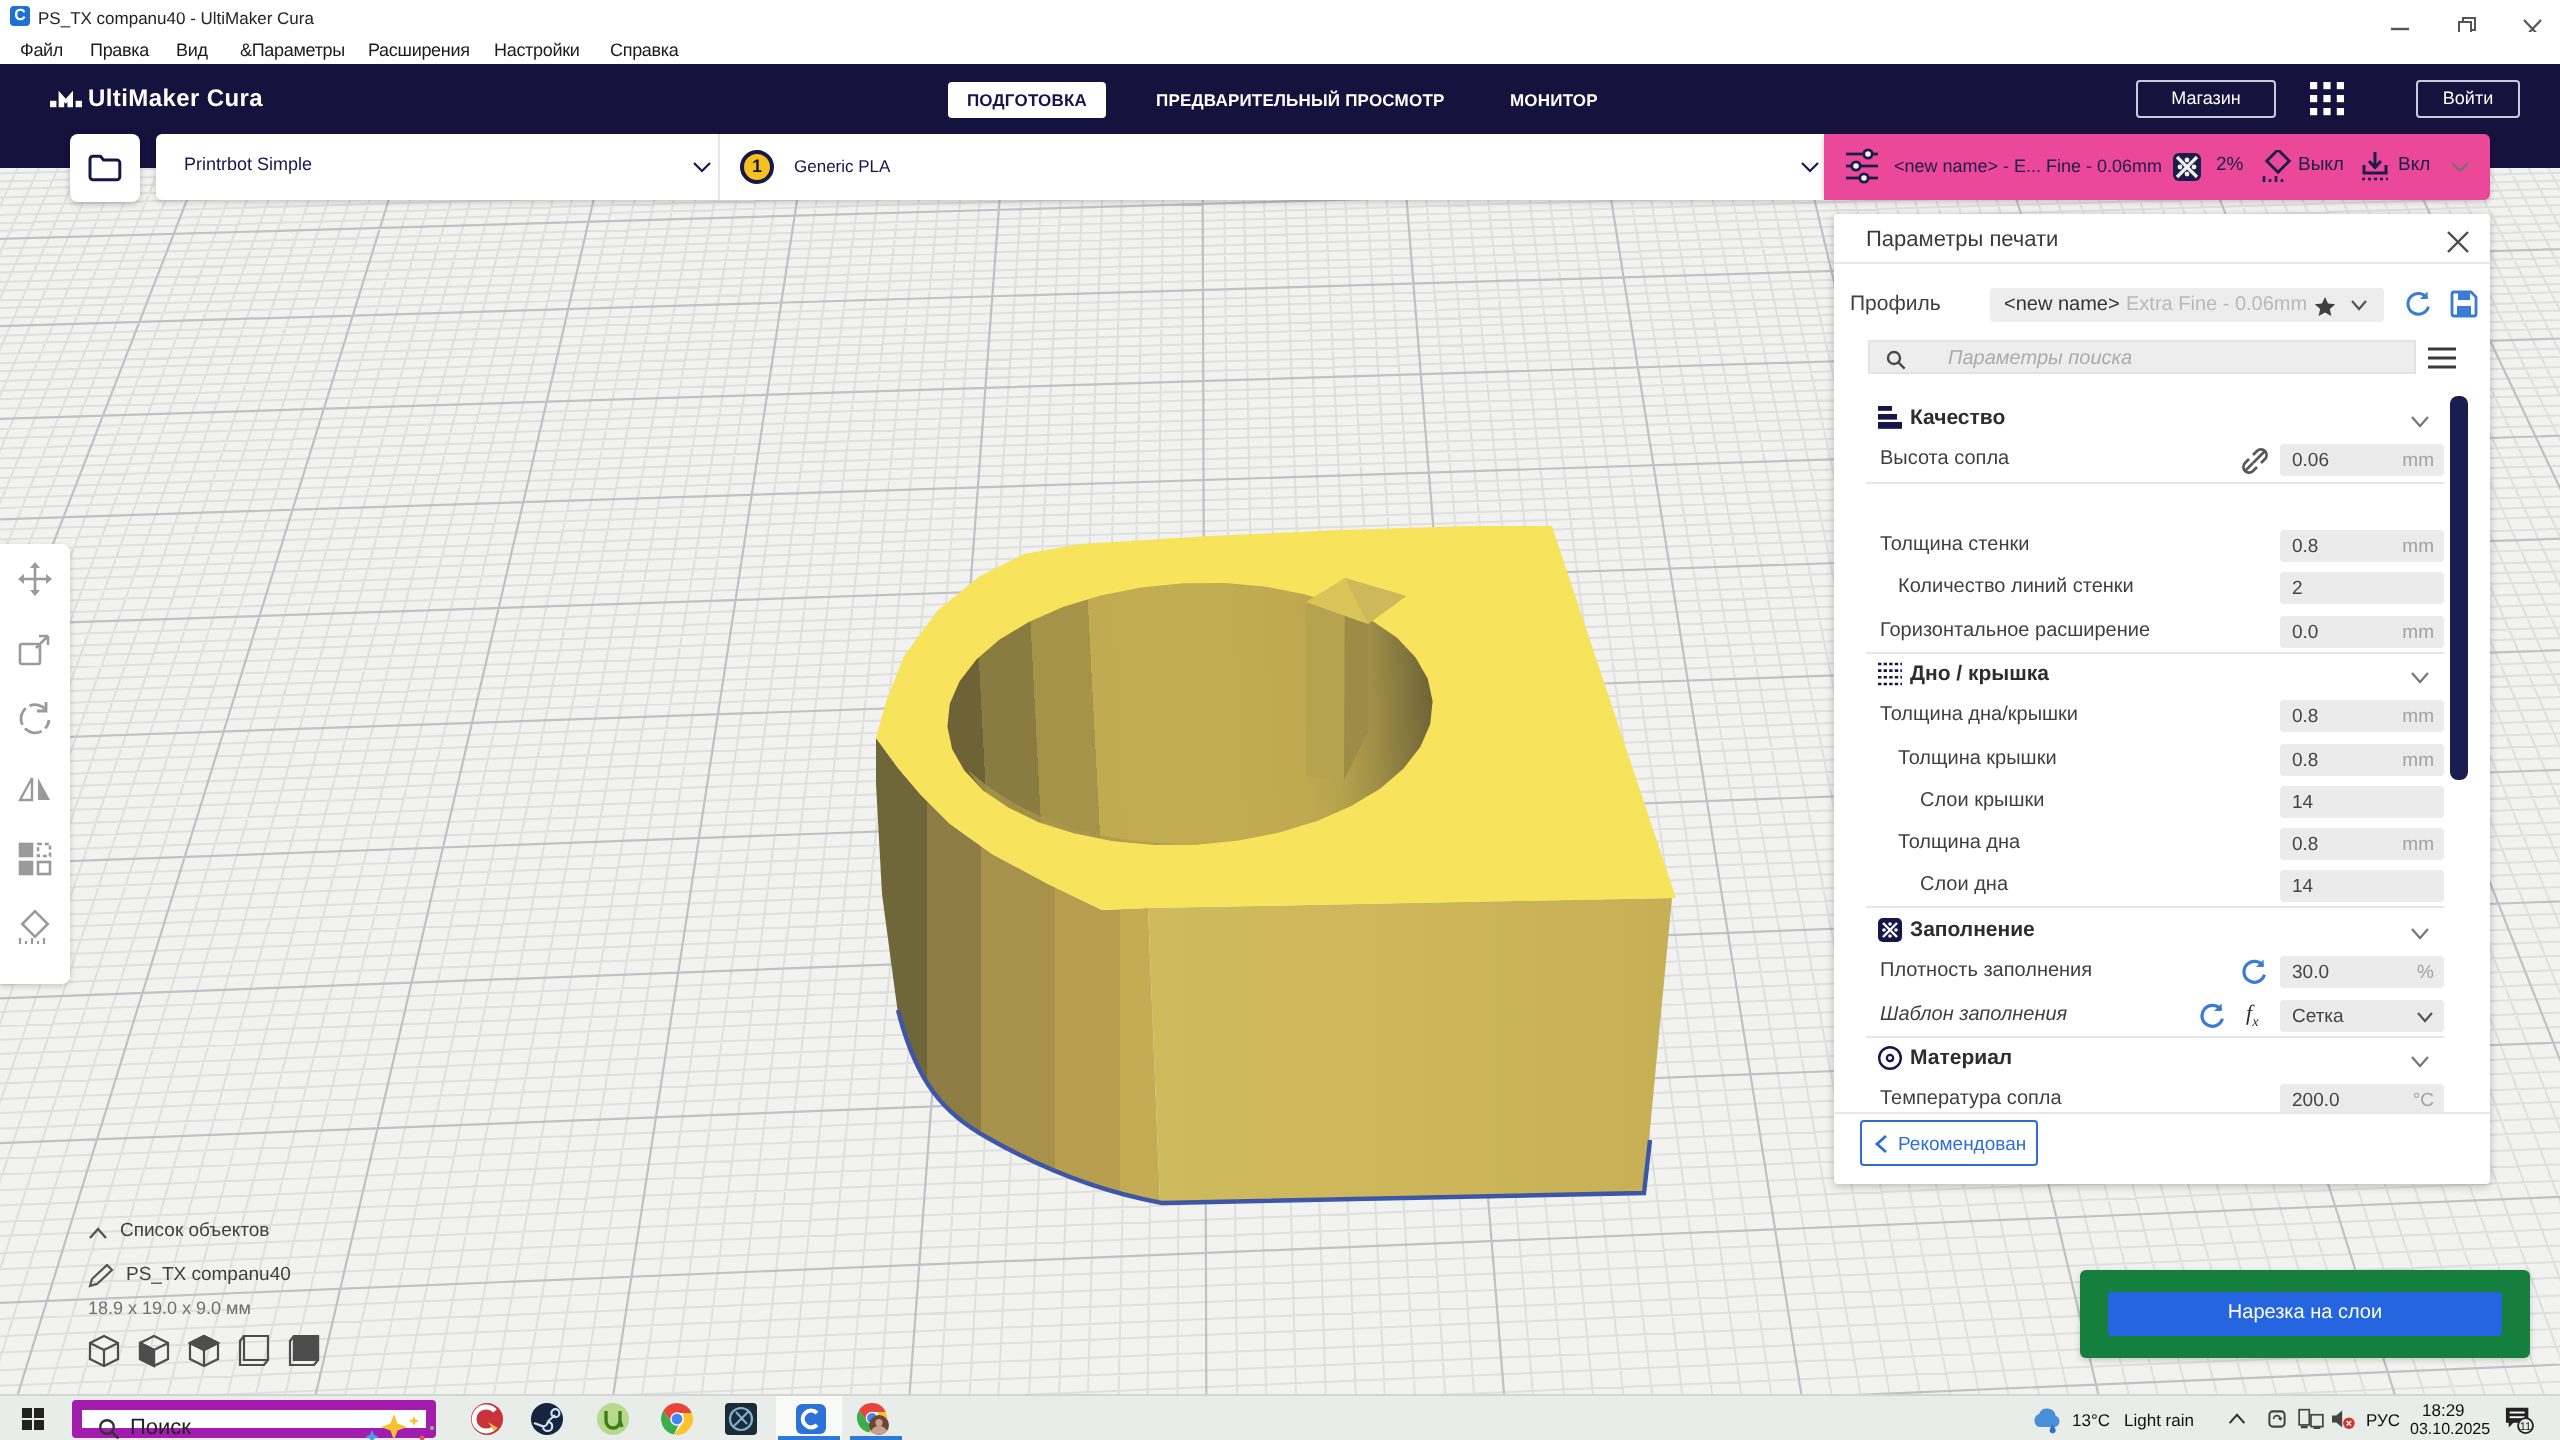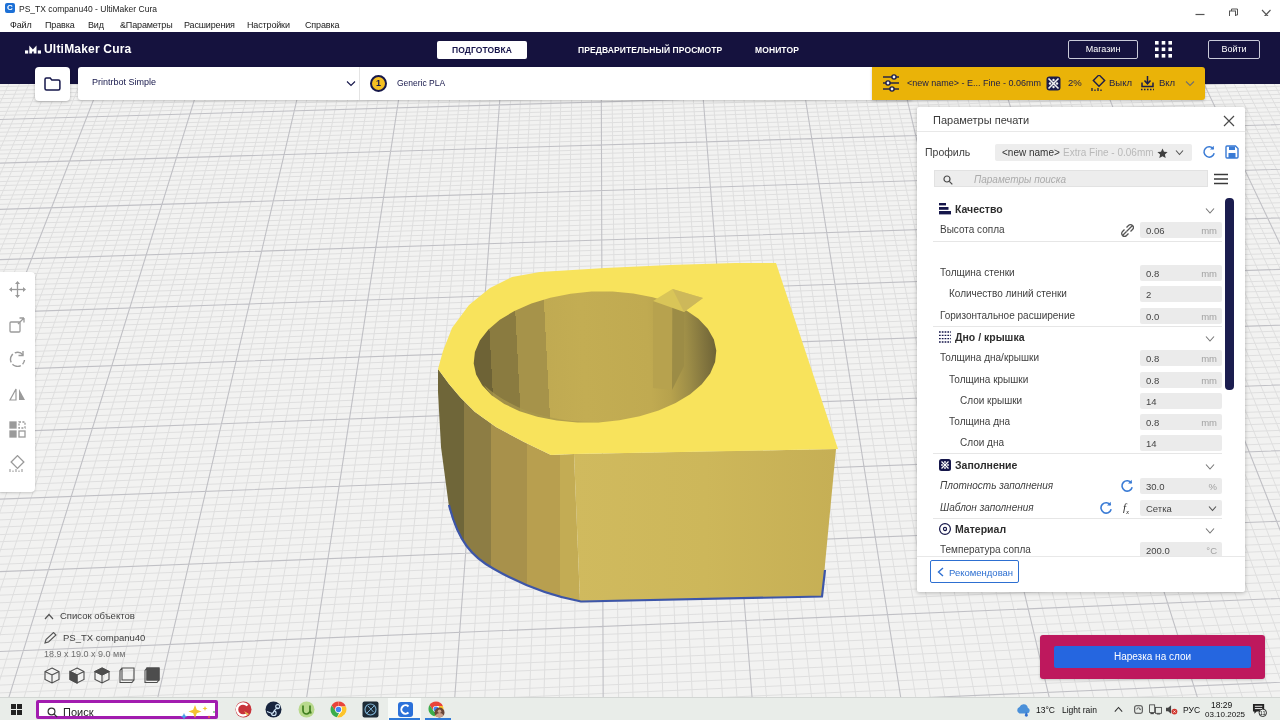--- a/index.html
+++ b/index.html
@@ -13,42 +13,42 @@
 #menubar{position:absolute;left:0;top:16px;width:1280px;height:16px;background:#fff;font-size:9px;color:#1a1a1a}
 #menubar span{position:absolute;top:3.5px;letter-spacing:-.15px}
 
 #header{position:absolute;left:0;top:32px;width:1280px;height:52px;background:#15123e}
 #logo{position:absolute;left:44px;top:10px;color:#fff;font-size:12px;font-weight:bold;letter-spacing:.2px}
 .tab{position:absolute;top:9px;height:18px;font-size:8.5px;font-weight:bold;color:#fff;letter-spacing:.1px;line-height:18px}
 .tab.active{background:#fff;color:#16144a;border-radius:2px;text-align:center}
 .hbtn{position:absolute;top:8px;height:19px;border:1px solid #c9cad8;border-radius:2px;color:#fff;font-size:9px;text-align:center;line-height:17px}
 #folderbtn{position:absolute;left:35px;top:67px;width:35px;height:34px;background:#fff;border-radius:4px;box-shadow:0 1px 3px rgba(0,0,0,.25);z-index:5}
 #printersel{position:absolute;left:78px;top:67px;width:834px;height:33px;background:#fff;font-size:10.5px;color:#15164a;border-radius:3px 0 0 3px;box-shadow:0 1px 3px rgba(0,0,0,.2);z-index:5}
-#sumpanel{position:absolute;left:872px;top:67px;width:333px;height:33px;background:#eab308;font-size:9.5px;color:#1b1c4a;border-radius:0 3px 3px 0;box-shadow:0 1px 3px rgba(0,0,0,.2);z-index:5}
+#sumpanel{position:absolute;left:912px;top:67px;width:333px;height:33px;background:#ec4899;font-size:9.5px;color:#1b1c4a;border-radius:0 3px 3px 0;box-shadow:0 1px 3px rgba(0,0,0,.2);z-index:5}
 
 #viewport{position:absolute;left:0;top:84px;width:1280px;height:613px;background:#f2f2f1;overflow:hidden}
 #gridwrap{position:absolute;left:0;top:0;width:1280px;height:613px;overflow:hidden;z-index:0}
 
 #tools{z-index:2;position:absolute;left:0;top:188px;width:35px;height:220px;background:#fff;border-radius:0 4px 4px 0;box-shadow:0 1px 3px rgba(0,0,0,.18)}
 #tools svg{position:absolute;left:8px}
 
 #objlist{z-index:2;position:absolute;left:0;top:521px;width:300px;height:92px;font-size:9.5px;color:#3f3f3f}
 
 #panel{z-index:3;position:absolute;left:917px;top:23px;width:328px;height:485px;background:#fff;border-radius:2px;box-shadow:0 1px 4px rgba(0,0,0,.25);font-size:10px;color:#404040}
 .prow{position:absolute;left:0;width:328px;height:16px}
 .plabel{position:absolute;top:2px;font-size:10px;color:#3f3f3f}
 .pbox{position:absolute;left:223px;top:0;width:82px;height:16px;background:#ebebeb;border-radius:2px}
 .pbox .v{position:absolute;left:6px;top:2.5px;font-size:9.5px;color:#444}
 .pbox .u{position:absolute;right:5px;top:2.5px;font-size:9.5px;color:#a2a2a2}
 .psec{position:absolute;left:0;width:328px;height:17px}
 .psec .t{position:absolute;left:38px;top:2px;font-size:10.5px;font-weight:bold;color:#2d2d2d}
 .psep{position:absolute;left:16px;width:289px;height:1px;background:#e6e6e6}
 .chev{position:absolute;left:288px;width:10px;height:10px}
 
-#slicepanel{z-index:3;position:absolute;left:1040px;top:551px;width:225px;height:44px;background:#be185d;border-radius:3px;box-shadow:0 1px 3px rgba(0,0,0,.18)}
+#slicepanel{z-index:3;position:absolute;left:1040px;top:551px;width:225px;height:44px;background:#15803d;border-radius:3px;box-shadow:0 1px 3px rgba(0,0,0,.18)}
 #slicebtn{position:absolute;left:14px;top:11px;width:197px;height:22px;background:#2566e0;border-radius:2px;color:#fff;font-size:10px;text-align:center;line-height:22px}
 
 #taskbar{position:absolute;left:0;top:697px;width:1280px;height:23px;background:#e9ede9;border-top:1px solid #d2d6d3;font-size:9px;color:#111}
 .ticn{position:absolute;top:3px;width:17px;height:17px}
 </style></head>
 <body>
 <div id="app">
 <div id="titlebar">
   <div class="ticon">C</div>
   <div class="ttext">PS_TX companu40 - UltiMaker Cura</div>
@@ -72,21 +72,21 @@
       <span style="left:247px">Настройки</span>
       <span style="left:305px">Справка</span>
 </div>
 <div id="header">
   <svg style="position:absolute;left:25px;top:10px" width="16" height="12" viewBox="0 0 16 12">
     <rect x="0" y="8.4" width="3.2" height="3.2" fill="#fff"></rect>
     <path d="M4.3 11.6 V3.4 L7.9 7.4 L11.5 3.4 V11.6 H8.7 V9.0 L7.9 9.9 L7.1 9.0 V11.6 Z" fill="#fff"></path>
     <rect x="12.8" y="8.4" width="3.2" height="3.2" fill="#fff"></rect>
   </svg>
   <div id="logo">UltiMaker Cura</div>
-  <div class="tab active" style="left:437px;width:90px">ПОДГОТОВКА</div>
+  <div class="tab active" style="left:474px;width:79px">ПОДГОТОВКА</div>
   <div class="tab" style="left:578px">ПРЕДВАРИТЕЛЬНЫЙ ПРОСМОТР</div>
   <div class="tab" style="left:755px">МОНИТОР</div>
   <div class="hbtn" style="left:1068px;width:70px">Магазин</div>
   <svg style="position:absolute;left:1155px;top:9px" width="18" height="17" viewBox="0 0 18 17">
     <g fill="#fff">
           <rect x="0" y="0" width="3.6" height="3.6"></rect>
           <rect x="6.7" y="0" width="3.6" height="3.6"></rect>
           <rect x="13.4" y="0" width="3.6" height="3.6"></rect>
           <rect x="0" y="6.5" width="3.6" height="3.6"></rect>
           <rect x="6.7" y="6.5" width="3.6" height="3.6"></rect>
@@ -371,21 +371,21 @@
                 <circle cx="6" cy="3" r="0.9"></circle>
                 <circle cx="6" cy="9" r="0.9"></circle>
               </g>
             </svg>
         <span class="t">Заполнение</span>
         <svg class="chev" style="top:5px" width="10" height="7" viewBox="0 0 10 7">
               <path d="M1 1 L5 5.5 L9 1" fill="none" stroke="#777" stroke-width="1.1"></path>
             </svg>
       </div>
       <div class="prow" style="top:285px">
-            <span class="plabel" style="left:23px;font-style:italic">Плотность заполнения</span>
+            <span class="plabel" style="left:23px;">Плотность заполнения</span>
         <svg style="position:absolute;left:203px;top:1px" width="14" height="14" viewBox="0 0 14 14">
               <path d="M11.5 4 A5.2 5.2 0 1 0 12.2 8.3" fill="none" stroke="#3a7bd5" stroke-width="1.6"></path>
               <path d="M11.8 0.8 V4.5 H8" fill="#3a7bd5" stroke="none"></path>
             </svg>
         <div class="pbox">
               <span class="v">30.0</span>
               <span class="u">%</span>
             </div>
           </div>
       <div class="prow" style="top:307px">
@@ -504,21 +504,21 @@
         <path d="M1 0.5 L5 4.5 L9 0.5" fill="none" stroke="#707070" stroke-width="1.1"></path>
       </svg>
 </div>
 <div id="taskbar">
   <svg style="position:absolute;left:11px;top:6px" width="11" height="11" viewBox="0 0 11 11" fill="#222">
         <rect x="0" y="0" width="5" height="5"></rect>
         <rect x="6" y="0" width="5" height="5"></rect>
         <rect x="0" y="6" width="5" height="5"></rect>
         <rect x="6" y="6" width="5" height="5"></rect>
       </svg>
-  <div style="position:absolute;left:36px;top:2px;width:182px;height:19px;background:#fff;border:3px solid #a21caf;border-radius:2px">
+  <div style="position:absolute;left:36px;top:2px;width:182px;height:19px;background:#fff;border:5px solid #a21caf;border-radius:2px">
     <svg style="position:absolute;left:8px;top:4px" width="11" height="11" viewBox="0 0 11 11">
           <circle cx="4.5" cy="4.5" r="3.4" fill="none" stroke="#333" stroke-width="1.2"></circle>
           <line x1="7" y1="7" x2="10.2" y2="10.2" stroke="#333" stroke-width="1.2"></line>
         </svg>
     <span style="position:absolute;left:24px;top:2.5px;font-size:11px;color:#222">Поиск</span>
     <svg style="position:absolute;left:139px;top:1px" width="40" height="17" viewBox="0 0 40 17">
       <path d="M17 1 L18.8 5.7 L23.5 7.5 L18.8 9.3 L17 14 L15.2 9.3 L10.5 7.5 L15.2 5.7 Z" fill="#f4c430"></path>
       <path d="M6 9 L7 11.4 L9.4 12.4 L7 13.4 L6 15.8 L5 13.4 L2.6 12.4 L5 11.4 Z" fill="#4a9be8"></path>
       <path d="M27 2 L27.7 3.8 L29.5 4.5 L27.7 5.2 L27 7 L26.3 5.2 L24.5 4.5 L26.3 3.8 Z" fill="#f4c430"></path>
       <circle cx="31" cy="13" r="1.2" fill="#e05555"></circle>

